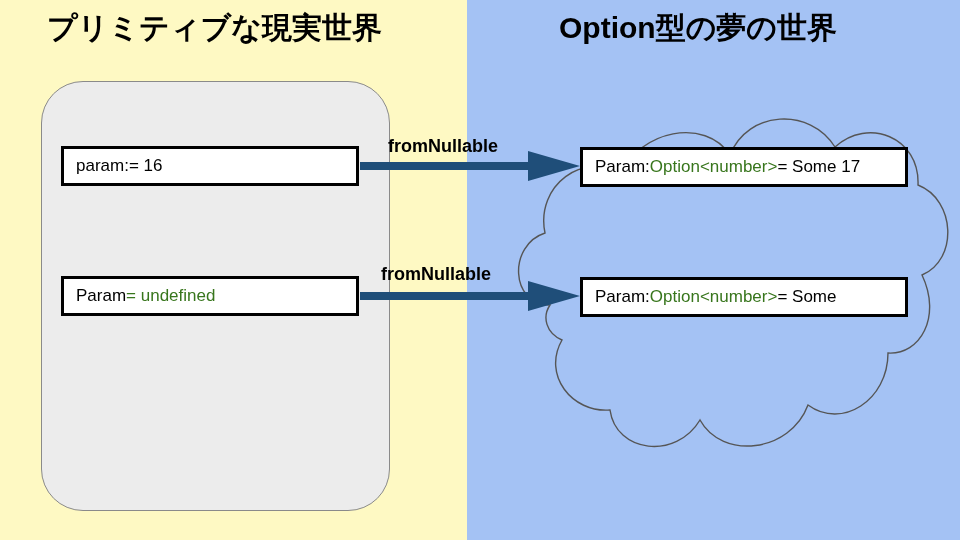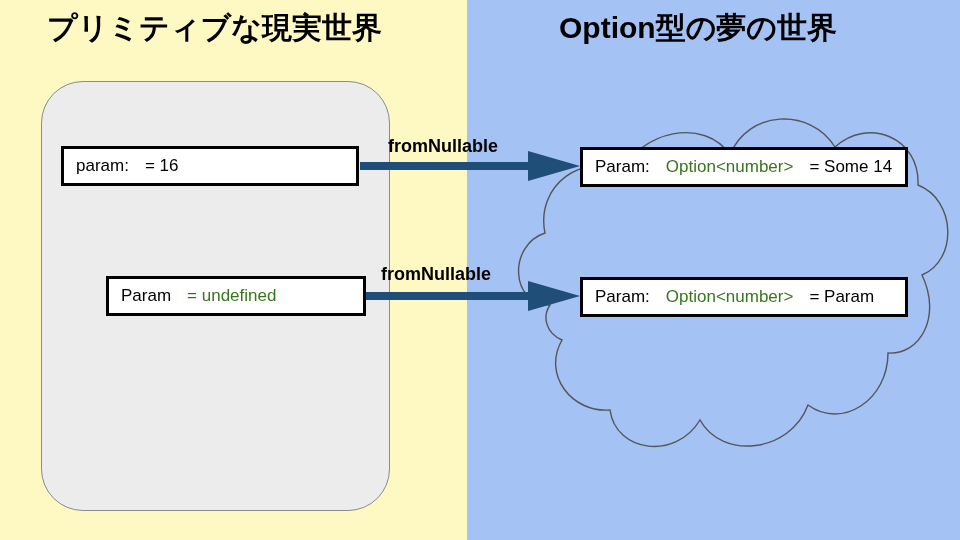--- a/index.html
+++ b/index.html
@@ -73,24 +73,23 @@
     position: absolute;
     background: #ffffff;
     border: 3px solid #000000;
     box-sizing: border-box;
     display: flex;
     align-items: center;
     font-size: 17px;
     color: #000000;
     white-space: nowrap;
     padding-left: 12px;
-    gap: 16px;
   }
   .box-left-1 { left: 61px;  top: 146px; width: 298px; height: 40px; }
-  .box-left-2 { left: 61px;  top: 276px; width: 260px; height: 40px; margin-left: 45px; }
+  .box-left-2 { left: 61px;  top: 276px; width: 298px; height: 40px; }
   .box-right-1 { left: 580px; top: 147px; width: 328px; height: 40px; }
   .box-right-2 { left: 580px; top: 277px; width: 328px; height: 40px; }
   .tok-green { color: #38761d; }
   .tok-black { color: #000000; }
 
   
   .arrow-svg {
     position: absolute;
     left: 360px;
     width: 225px;
@@ -153,22 +152,22 @@
   </div>
 
   <div class="code-box box-left-2">
     <span class="tok-black">Param </span>
       <span class="tok-green">= undefined</span>
   </div>
 
   <div class="code-box box-right-1">
     <span class="tok-black">Param: </span>
       <span class="tok-green">Option&lt;number&gt;</span>
-      <span class="tok-black"> = Some 14</span>
+      <span class="tok-black"> = Some 17</span>
   </div>
 
   <div class="code-box box-right-2">
     <span class="tok-black">Param: </span>
       <span class="tok-green">Option&lt;number&gt;</span>
-      <span class="tok-black"> = Param</span>
+      <span class="tok-black"> = Some</span>
   </div>
 
 </div>
 
 </body></html>

